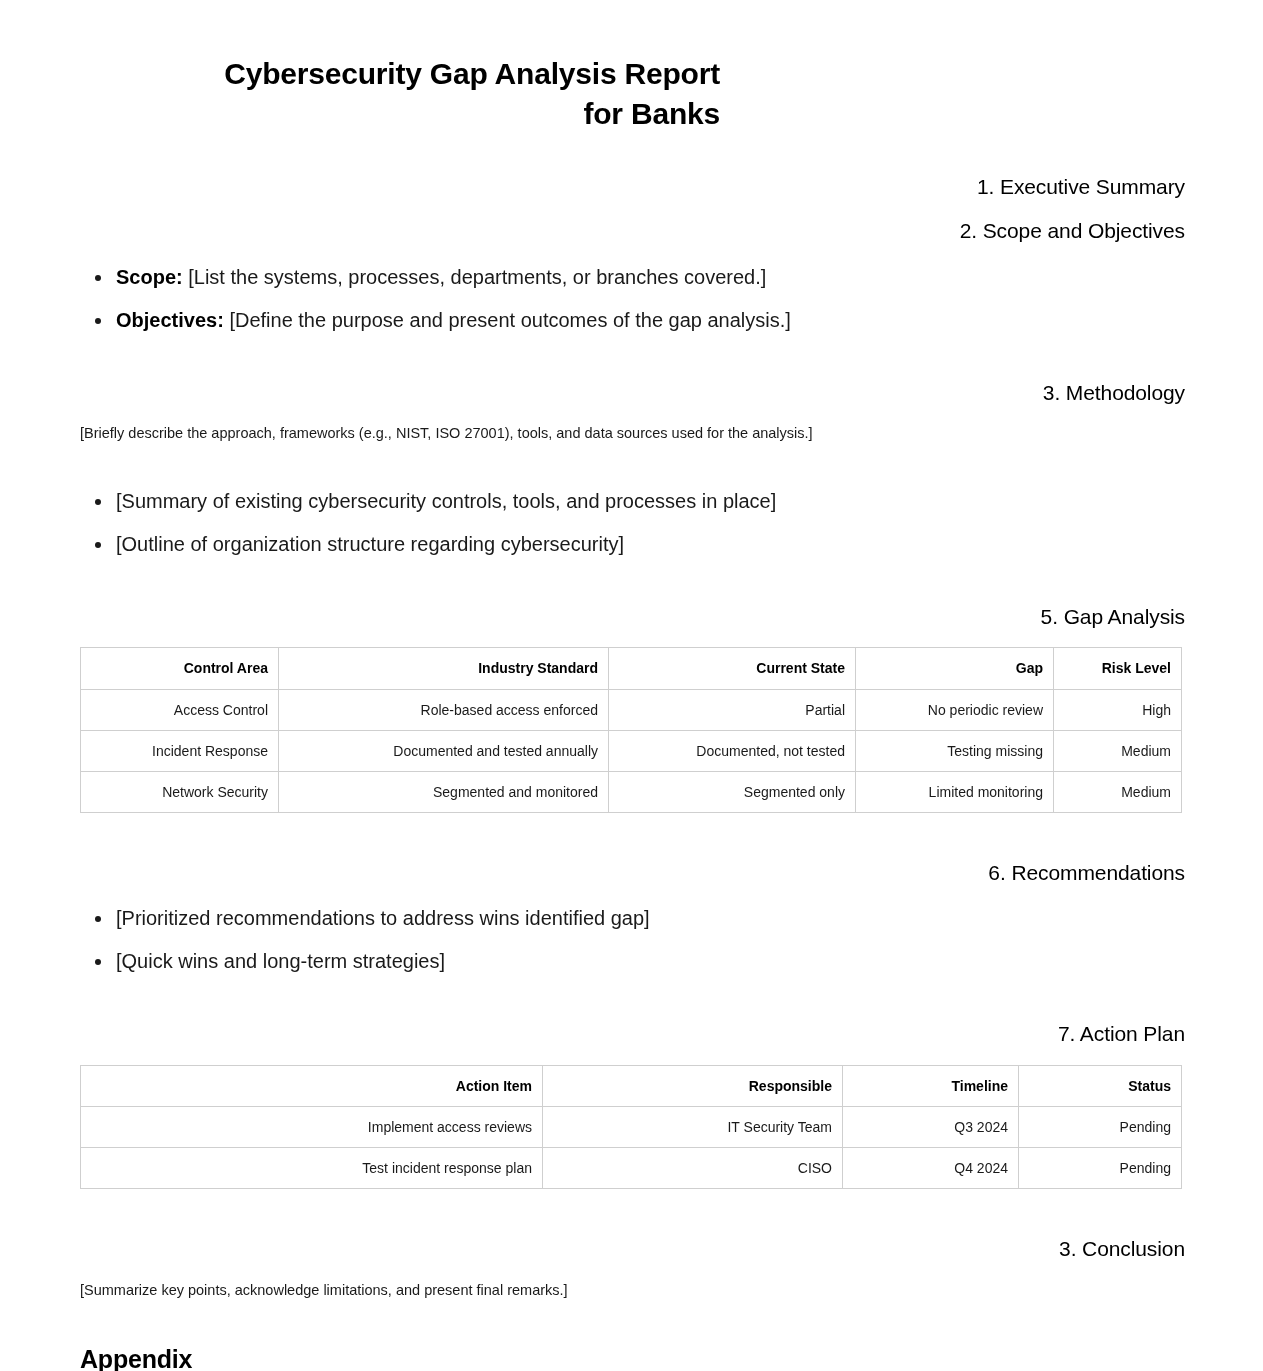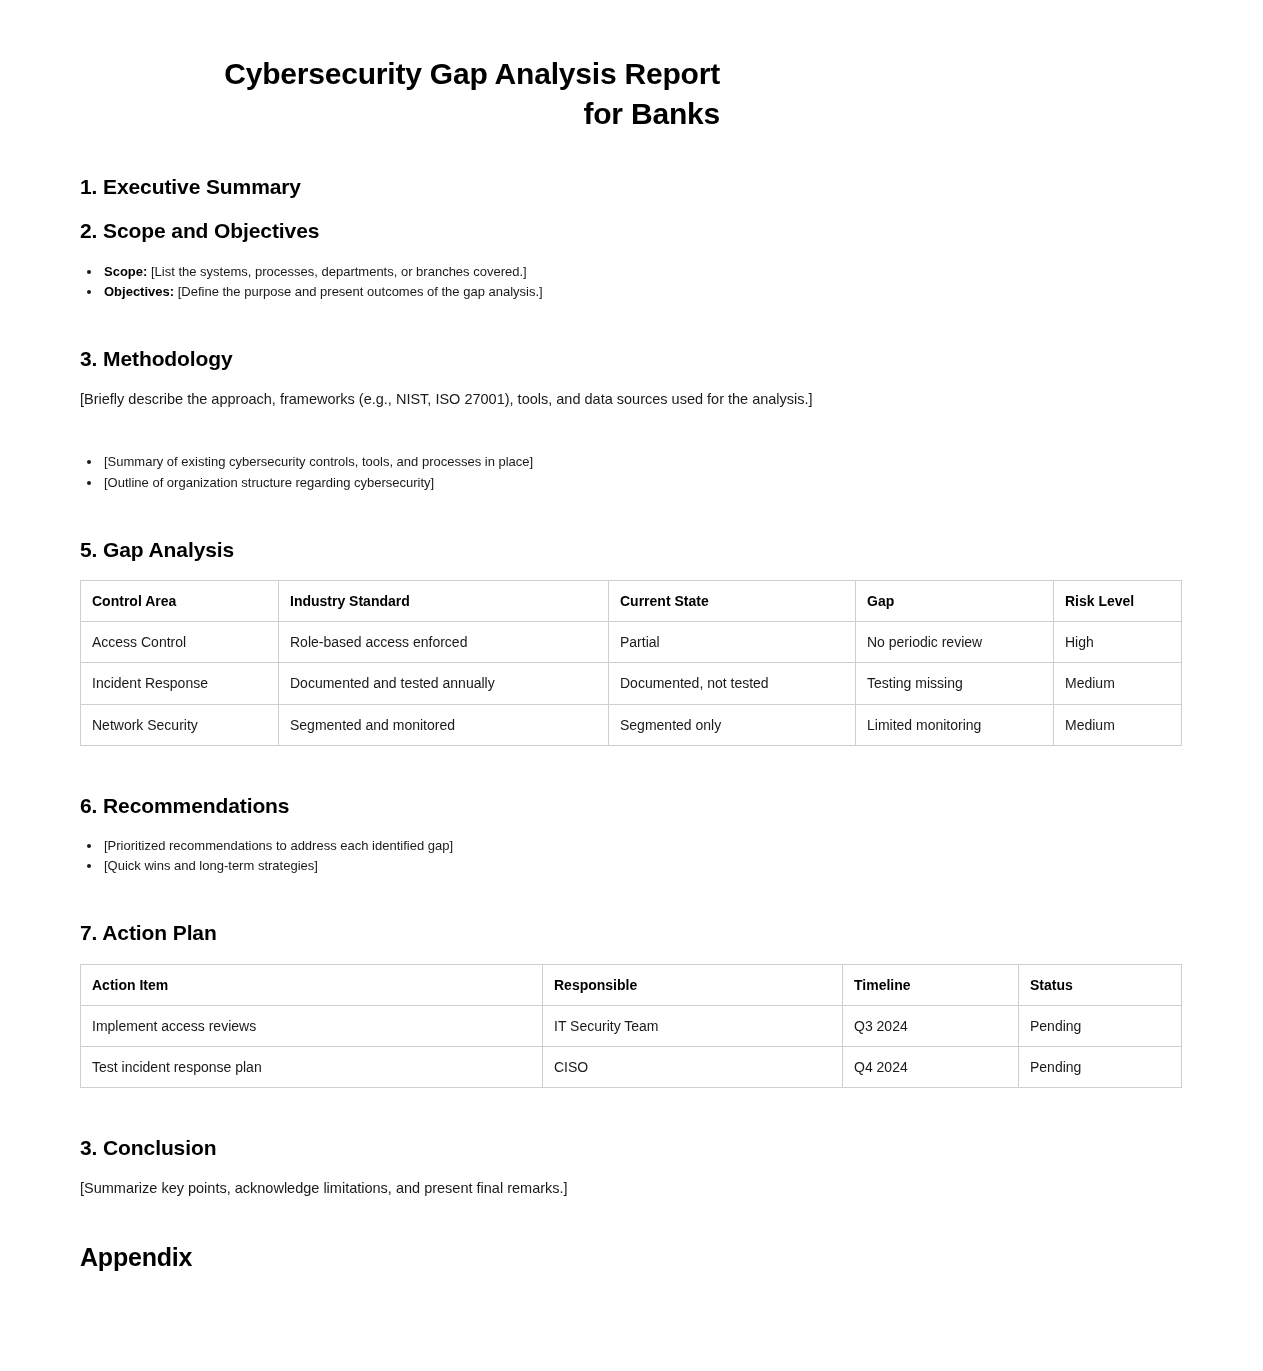--- a/index.html
+++ b/index.html
@@ -33,25 +33,26 @@
     max-width: 640px;
     text-align: right;
   }
 
   
   .section {
     margin: 0 0 0 0;
   }
   h2.section-heading {
     font-size: 21px;
-    font-weight: bold;
+    font-weight: normal;
     line-height: 1.3;
     margin: 0 0 17px 0;
     color: #000000;
     letter-spacing: -0.1px;
+    text-align: right;
   }
   h2.appendix-heading {
     font-size: 25px;
     font-weight: bold;
     line-height: 1.3;
     margin: 0 0 14px 0;
     color: #000000;
     letter-spacing: -0.2px;
   }
 
@@ -63,39 +64,39 @@
     color: #1a1a1a;
   }
 
   
   ul.bullets {
     margin: 0 0 43px 0;
     padding-left: 22px;
     list-style: disc;
   }
   ul.bullets li {
-    font-size: 13px;
+    font-size: 20px;
     line-height: 1.55;
     color: #1a1a1a;
-    margin: 0;
+    margin: 12px;
     padding-left: 2px;
   }
   ul.bullets li b { font-weight: bold; color: #000; }
 
   
   table.doc-table {
     border-collapse: collapse;
     width: 1101px;
     margin: 0 0 46px 0;
     table-layout: fixed;
   }
   table.doc-table th,
   table.doc-table td {
     border: 1px solid #cfcfcf;
-    text-align: left;
+    text-align: right;
     vertical-align: middle;
     padding: 11px 10px 11px 11px;
     font-size: 14px;
     line-height: 1.3;
     height: 39px;
   }
   table.doc-table th {
     font-weight: bold;
     color: #000000;
   }
@@ -192,21 +193,21 @@
           <td>Limited monitoring</td>
           <td>Medium</td>
         </tr>
       </tbody>
     </table>
   </div>
 
   <div class="section">
     <h2 class="section-heading">6. Recommendations</h2>
     <ul class="bullets">
-      <li>[Prioritized recommendations to address each identified gap]</li>
+      <li>[Prioritized recommendations to address wins identified gap]</li>
       <li>[Quick wins and long-term strategies]</li>
     </ul>
   </div>
 
   <div class="section">
     <h2 class="section-heading">7. Action Plan</h2>
     <table class="doc-table action-table">
       <colgroup>
         <col class="a1">
           <col class="a2">

